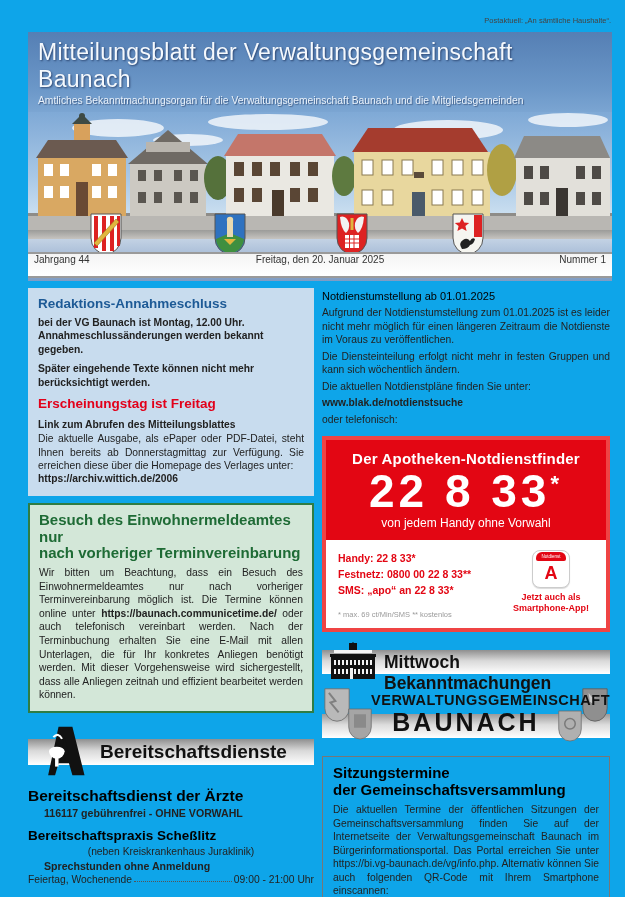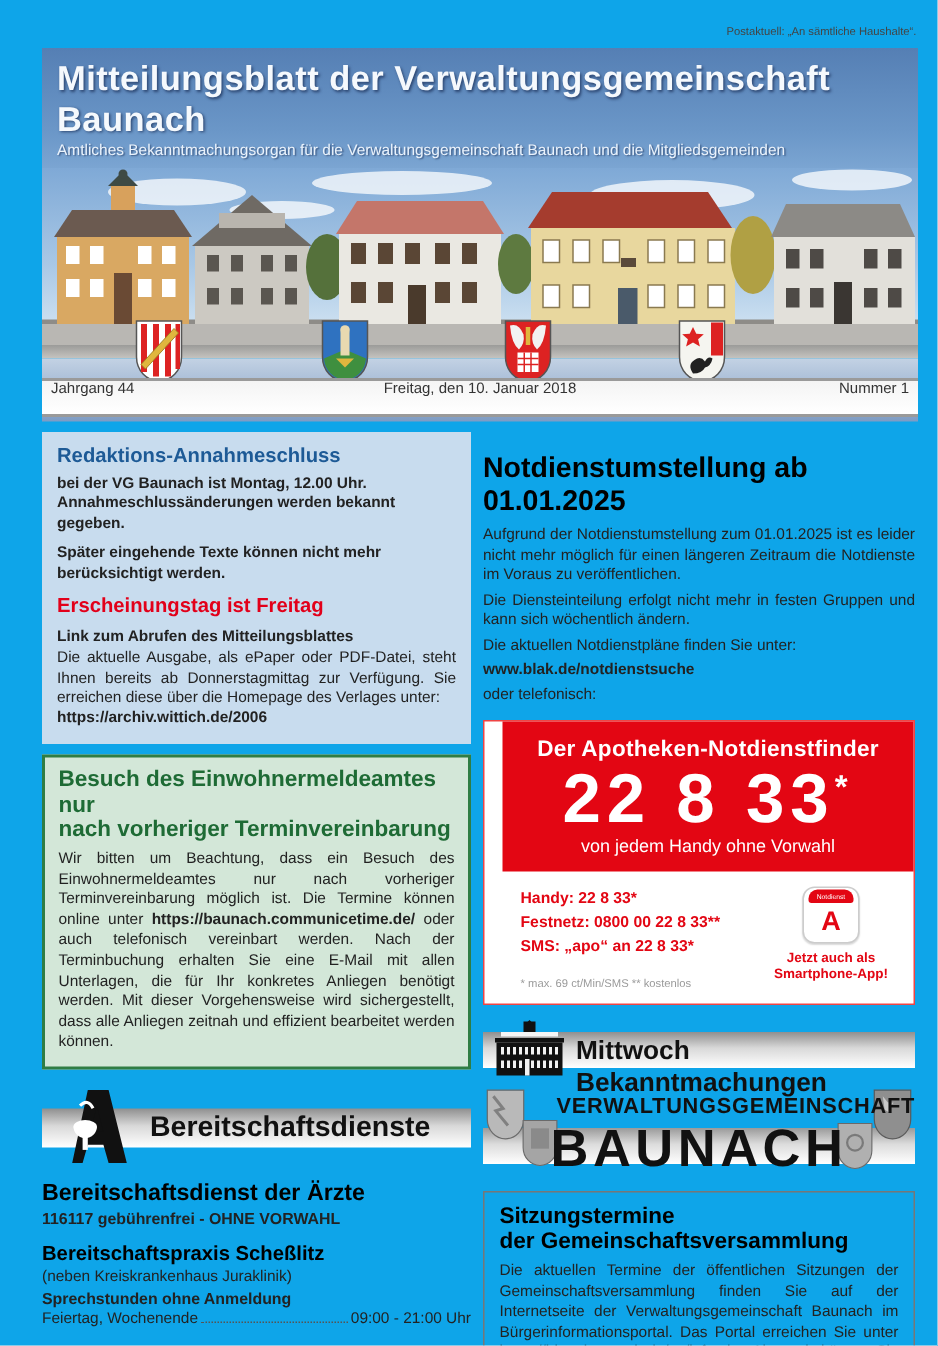--- a/index.html
+++ b/index.html
@@ -6,21 +6,21 @@
   .page{width:625px;height:897px;position:relative;background:#0ea5e9;overflow:hidden;
         font-family:"Liberation Sans",sans-serif;color:#222;margin:0 auto;}
 
   
   .postal{position:absolute;top:16px;right:14px;font-size:7.5px;color:#444;}
 
   
   .banner{position:absolute;top:32px;left:28px;width:584px;}
   .title-band{background:linear-gradient(180deg,#557fb4 0%,#6b97c8 70%,#7ba5d2 100%);
               padding:7px 10px 6px;}
-  .title-band h1{margin:0;font-size:23px;font-weight:bold;color:#f5f9fd;letter-spacing:.3px;
+  .title-band h1{margin:0;font-size:23px;font-weight:normal;color:#f5f9fd;letter-spacing:.3px;
                  text-shadow:1px 1px 2px rgba(25,45,85,.75);}
   .title-band .sub{margin-top:2px;font-size:10.3px;color:#eaf2fb;text-shadow:1px 1px 1px rgba(25,45,85,.6);}
   .photo{position:relative;height:118px;background:linear-gradient(180deg,#7fa9d6 0%,#a9c8e6 55%,#d8e8f4 100%);}
   .photo svg{position:absolute;left:0;top:0;}
   .street{height:9px;background:linear-gradient(180deg,#9b9b99,#c6c4c0);}
   .label-band{position:relative;height:42px;
               background:linear-gradient(180deg,#c3d2e4 0%,#9db4d2 55%,#7e9cc4 100%);}
   .muni-label{position:absolute;bottom:4px;font-size:13px;font-weight:bold;color:#1c2c4e;
               text-shadow:0 1px 1px rgba(255,255,255,.5);white-space:nowrap;}
   .shield{position:absolute;top:-26px;width:32px;height:42px;}
@@ -59,31 +59,31 @@
   .sect .txt{position:absolute;left:72px;top:16px;font-size:19px;font-weight:bold;color:#111;}
   .sect2{position:relative;height:40px;margin-top:10px;}
   .sect2 .bar{position:absolute;left:0;right:0;top:8px;height:24px;
               background:linear-gradient(180deg,#8f8f8f 0%,#d9d9d9 45%,#ffffff 100%);}
   .sect2 .icon{position:absolute;left:6px;top:0;}
   .sect2 .txt{position:absolute;left:62px;top:10px;font-size:17.5px;font-weight:bold;color:#111;}
 
   
   .h-big{margin:10px 0 2px;font-size:15.5px;font-weight:bold;color:#000;}
   .h-med{margin:9px 0 2px;font-size:13.5px;font-weight:bold;color:#000;}
-  .t-bold{font-size:10.6px;font-weight:bold;margin:0 0 2px;}
-  .t-norm{font-size:10.3px;margin:0 0 2px;line-height:1.3;}
+  .t-bold{font-size:10.6px;font-weight:bold;margin:0 16px 2px;}
+  .t-norm{font-size:10.3px;margin:0 0 2px;line-height:1.3;text-align:center;}
   .hours-row{display:flex;align-items:flex-end;font-size:10.3px;margin:1px 0;}
   .hours-row .dots{flex:1;border-bottom:1.4px dotted #555;margin:0 2px 3px;}
 
   
-  .art-title{margin:16px 0 4px;font-size:19px;font-weight:bold;color:#000;}
+  .art-title{margin:4px 0 4px;font-size:11px;font-weight:normal;color:#000;}
   .art p{margin:0 0 3px;font-size:10.3px;line-height:1.32;}
 
   
-  .ad{margin-top:9px;border:1px solid #ef4444;background:#fff;padding-left:12px;}
+  .ad{margin-top:9px;border:4px solid #ef4444;background:#fff;}
   .ad-red{background:#e30613;color:#fff;text-align:center;padding:10px 6px 10px;}
   .ad-red .t{font-size:15px;font-weight:bold;letter-spacing:.2px;}
   .ad-red .num{font-size:46px;font-weight:bold;letter-spacing:4px;line-height:1.05;}
   .ad-red .num sup{font-size:22px;}
   .ad-red .tag{font-size:12px;margin-top:1px;}
   .ad-white{display:flex;padding:10px 12px 8px;}
   .ad-white .lines{flex:1;color:#e30613;font-weight:bold;font-size:10.5px;line-height:1.55;}
   .ad-white .fn{color:#9a9a9a;font-weight:normal;font-size:7.5px;margin-top:10px;}
   .ad-app{width:86px;text-align:center;}
   .app-icon{width:36px;height:36px;margin:0 auto;border:1px solid #ccc;border-radius:8px;
@@ -93,21 +93,21 @@
   .app-icon .a{position:absolute;top:11px;left:0;right:0;font-size:18px;line-height:22px;
                font-weight:900;color:#e30613;}
   .ad-app .note{margin-top:4px;color:#e30613;font-weight:bold;font-size:9px;line-height:1.2;text-align:center;}
 
   
   .vg{position:relative;height:58px;margin-top:6px;}
   .vg .bar{position:absolute;left:0;right:0;top:26px;height:24px;
            background:linear-gradient(180deg,#9a9a9a 0%,#dcdcdc 45%,#ffffff 100%);}
   .vg .l1{position:absolute;top:4px;left:0;right:0;text-align:right;font-size:14.5px;
           font-weight:bold;letter-spacing:.5px;color:#111;}
-  .vg .l2{position:absolute;top:20px;left:0;right:0;text-align:center;font-size:35px;
+  .vg .l2{position:absolute;top:20px;left:0;right:0;text-align:center;font-size:25px;
           font-weight:bold;letter-spacing:3px;color:#111;}
   .vg svg{position:absolute;}
 
   
   .box-meeting{margin-top:10px;border:1px solid #777;padding:8px 10px 10px;}
   .box-meeting h3{margin:0 0 4px;font-size:15px;line-height:1.12;font-weight:bold;color:#000;}
   .box-meeting p{margin:0 0 8px;font-size:10.3px;line-height:1.32;}
 </style>
 </head>
 <body>
@@ -272,21 +272,21 @@
       </svg>
       <span class="muni-label" style="left:34px">Stadt Baunach</span>
       <span class="muni-label" style="left:134px">Gemeinde Reckendorf</span>
       <span class="muni-label" style="left:272px">Gemeinde Lauter</span>
       <span class="muni-label" style="left:396px">Gemeinde Gerach</span>
     </div>
   </div>
 
   <div class="dateline">
     <span class="dl-left">Jahrgang 44</span>
-    <span class="dl-center">Freitag, den 10. Januar 2018</span>
+    <span class="dl-center">Freitag, den 20. Januar 2025</span>
     <span class="dl-right">Nummer 1</span>
   </div>
 
   <div class="col-left">
 
     <div class="box-blue">
       <h3>Redaktions-Annahmeschluss</h3>
       <p class="b">bei der VG Baunach ist Montag, 12.00 Uhr. Annahmeschlussänderungen werden bekannt gegeben.</p>
       <p class="b">Später eingehende Texte können nicht mehr berücksichtigt werden.</p>
       <div class="red-line">Erscheinungstag ist Freitag</div>

